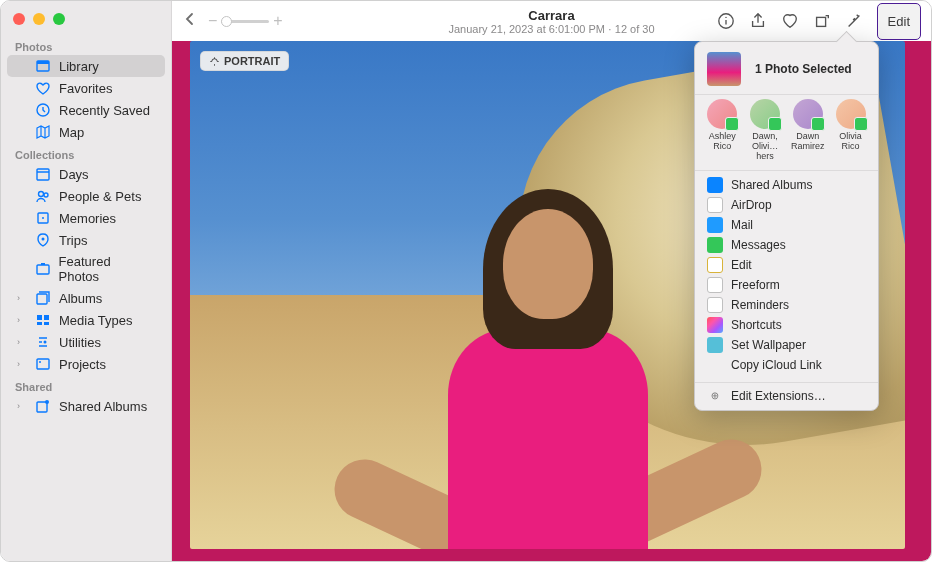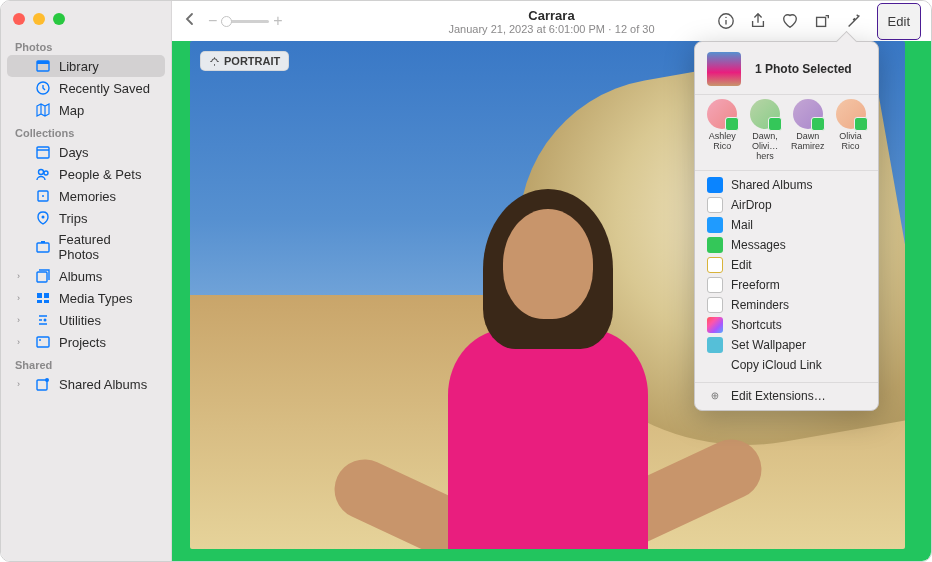--- a/index.html
+++ b/index.html
@@ -24,21 +24,21 @@
 .zoom { display: flex; align-items: center; gap: 4px; color: #bfbfbf; }
 .zoom-track { width: 48px; height: 3px; background: #d0d0d0; border-radius: 2px; position: relative; }
 .zoom-thumb { position: absolute; left: 0; top: -4px; width: 11px; height: 11px; background: #fff; border: 1px solid #c4c4c4; border-radius: 50%; }
 .title-block { position: absolute; left: 50%; transform: translateX(-50%); text-align: center; }
 .title { font-size: 13px; font-weight: 600; color: #2b2b2b; }
 .subtitle { font-size: 11px; color: #8a898a; }
 .tb-right { margin-left: auto; display: flex; align-items: center; gap: 14px; color: #555; }
 .tb-icon { width: 18px; height: 18px; display: inline-flex; align-items: center; justify-content: center; }
 .tb-icon svg { width: 18px; height: 18px; stroke: #555; fill: none; stroke-width: 1.5; }
 .edit-btn { font-size: 13px; color: #3a3a3a; padding: 10px 10px; border-radius: 5px; background: #f2f2f2; border: 1px solid #4c1d95; }
-.photo-area { flex: 1; background: #22c55e; display: flex; align-items: stretch; justify-content: center; overflow: hidden; position: relative; padding: 0 26px 12px 18px; }
+.photo-area { flex: 1; background: #be185d; display: flex; align-items: stretch; justify-content: center; overflow: hidden; position: relative; padding: 0 26px 12px 18px; }
 .photo { width: 100%; height: 100%; border-radius: 2px; position: relative; overflow: hidden; background: linear-gradient(180deg, #3978c6 0%, #5690d0 35%, #6fa2d8 50%, #c9a56a 50%, #e6d39a 100%); }
 .rock { position: absolute; top: 30px; right: 0; width: 380px; height: 380px; background: radial-gradient(circle at 60% 40%, #f2e8c8 0%, #d9c892 40%, #bba268 70%, #a08a55 100%); border-radius: 40% 0 0 60%; transform: rotate(-10deg); }
 .person { position: absolute; bottom: 0; left: 50%; transform: translateX(-50%); width: 280px; height: 380px; }
 .head { position: absolute; top: 40px; left: 50%; transform: translateX(-50%); width: 90px; height: 110px; background: #c8956b; border-radius: 50% 50% 45% 45%; }
 .hair { position: absolute; top: 20px; left: 50%; transform: translateX(-50%); width: 130px; height: 160px; background: #3a2818; border-radius: 60% 60% 30% 30%; }
 .torso { position: absolute; bottom: 0; left: 50%; transform: translateX(-50%); width: 200px; height: 220px; background: #e91e7e; border-radius: 30% 30% 0 0; }
 .arm-l { position: absolute; bottom: 0; left: -80px; width: 200px; height: 60px; background: #c8956b; border-radius: 30px; transform: rotate(25deg); }
 .arm-r { position: absolute; bottom: 20px; right: -80px; width: 200px; height: 60px; background: #c8956b; border-radius: 30px; transform: rotate(-25deg); }
 .badge { position: absolute; top: 10px; left: 10px; background: rgba(240,240,240,0.95); border-radius: 5px; padding: 3px 8px; font-size: 11px; font-weight: 600; color: #3a3a3a; display: flex; align-items: center; gap: 4px; border: 1px solid rgba(0,0,0,0.08); }
 .share-popover { position: absolute; top: 40px; right: 52px; width: 185px; background: #f0eeef; border: 1px solid #c9c7c8; border-radius: 8px; box-shadow: 0 8px 30px rgba(0,0,0,0.25); padding: 10px 0 4px 0; z-index: 10; }
@@ -90,20 +90,29 @@
               <rect x="2" y="3" width="12" height="10" rx="1" fill="none" stroke="#0a7aff" stroke-width="1.4"></rect>
               <rect x="2" y="3" width="12" height="3" fill="#0a7aff"></rect>
             </svg>
           </span>
           <span>Library</span>
         </div>
         <div class="side-item">
           <span class="chev" style="visibility: hidden;"></span>
           <span class="side-icon">
             <svg viewBox="0 0 16 16">
+              <path d="M8 14 C8 14 2 10 2 6 C2 4 4 2.5 6 3.5 C7 4 8 5 8 5 C8 5 9 4 10 3.5 C12 2.5 14 4 14 6 C14 10 8 14 8 14 Z" fill="none" stroke="#0a7aff" stroke-width="1.4"></path>
+            </svg>
+          </span>
+          <span>Favorites</span>
+        </div>
+        <div class="side-item">
+          <span class="chev" style="visibility: hidden;"></span>
+          <span class="side-icon">
+            <svg viewBox="0 0 16 16">
               <circle cx="8" cy="8" r="6" fill="none" stroke="#0a7aff" stroke-width="1.4"></circle>
               <path d="M8 5 v3 l2 2" stroke="#0a7aff" stroke-width="1.4" fill="none"></path>
             </svg>
           </span>
           <span>Recently Saved</span>
         </div>
         <div class="side-item">
           <span class="chev" style="visibility: hidden;"></span>
           <span class="side-icon">
             <svg viewBox="0 0 16 16">

